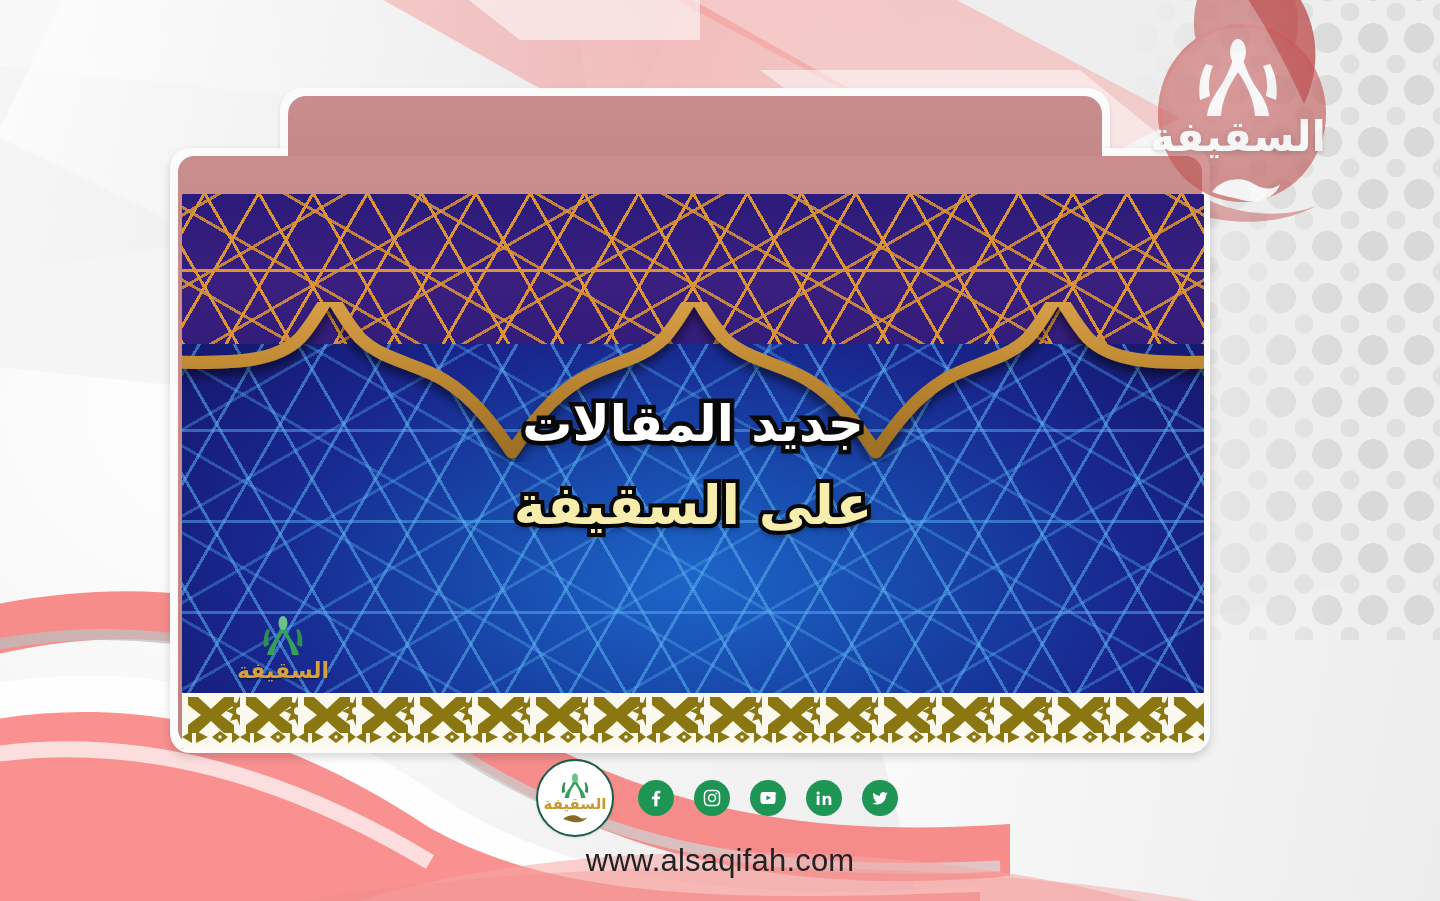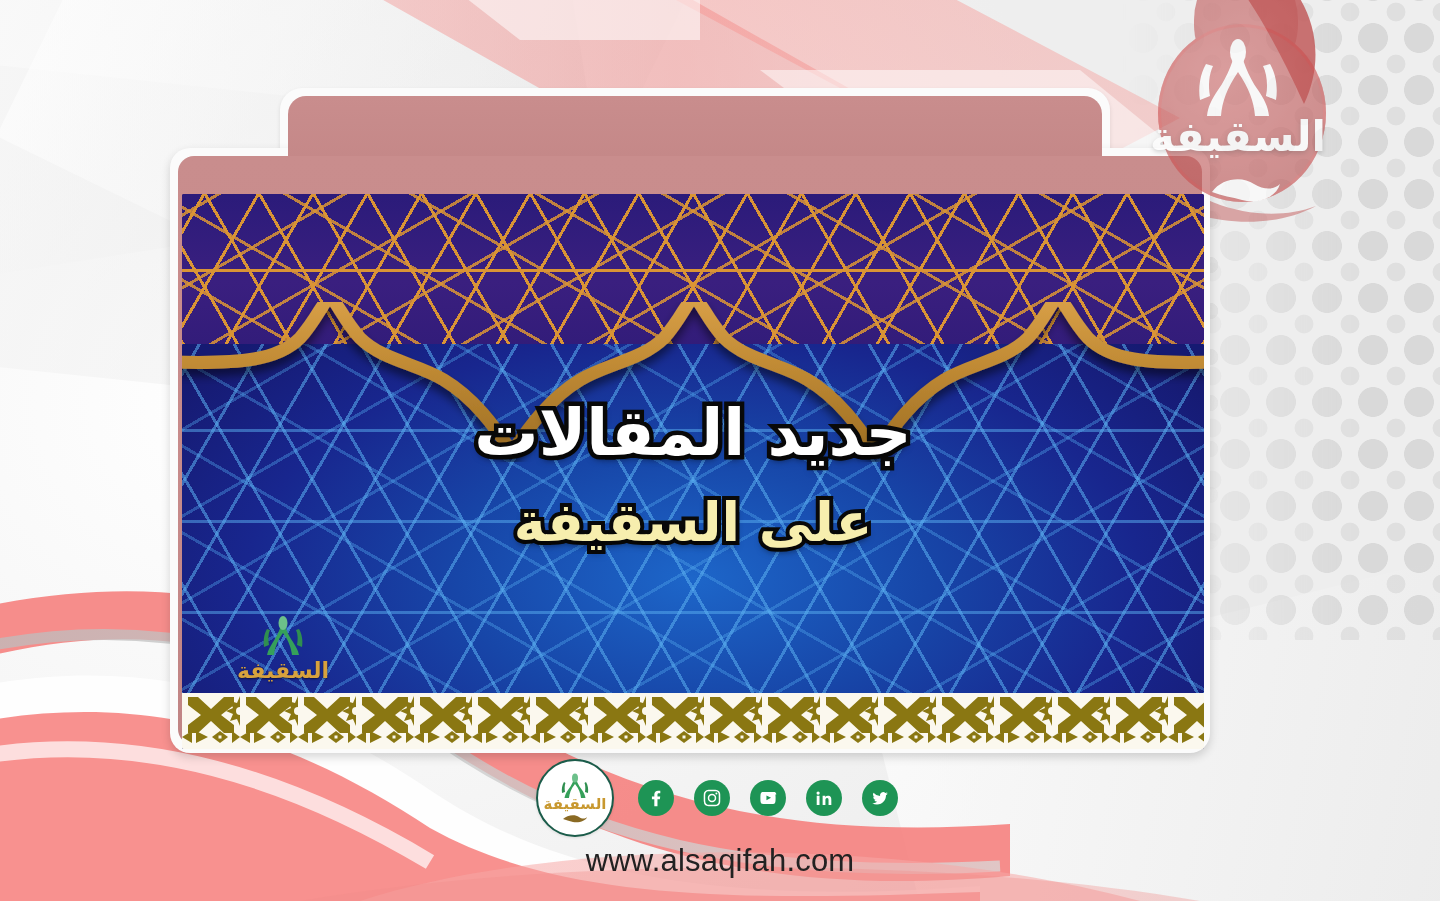--- a/index.html
+++ b/index.html
@@ -165,21 +165,21 @@
     direction: rtl;
     z-index:4;
   }
   .hl-line1, .hl-line2 {
     font-family: "DejaVu Sans", sans-serif;
     font-weight: 700;
     line-height: 1.22;
     letter-spacing: -1px;
   }
   .hl-line1 {
-    font-size: 64px;
+    font-size: 50px;
     color:#ffffff;
     -webkit-text-stroke: 9px #0a0a0a;
     paint-order: stroke fill;
     text-shadow: 0 4px 7px rgba(0,0,0,.55);
   }
   .hl-line2 {
     font-size: 54px;
     color:#f7eeae;
     margin-top: 18px;
     -webkit-text-stroke: 8px #0a0a0a;

